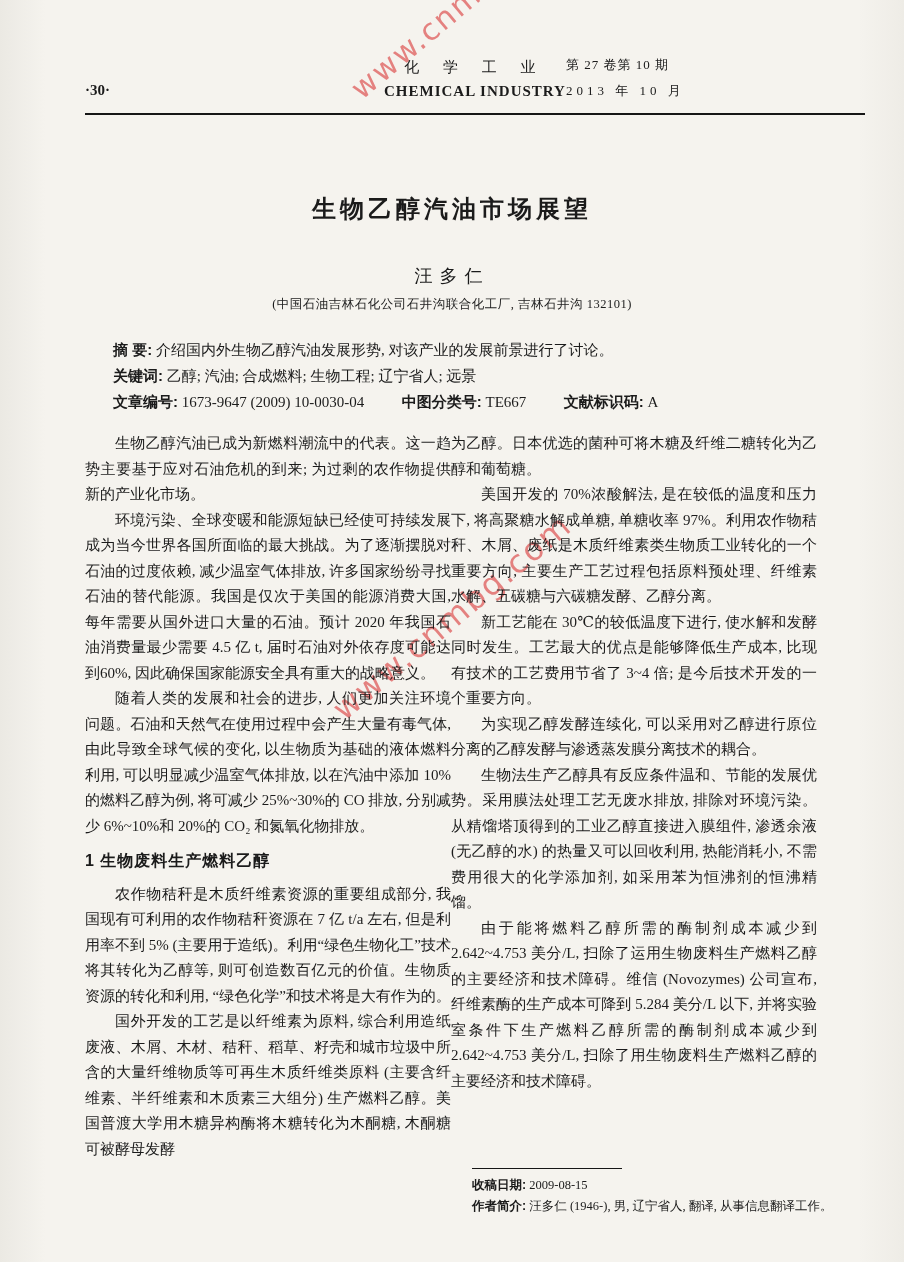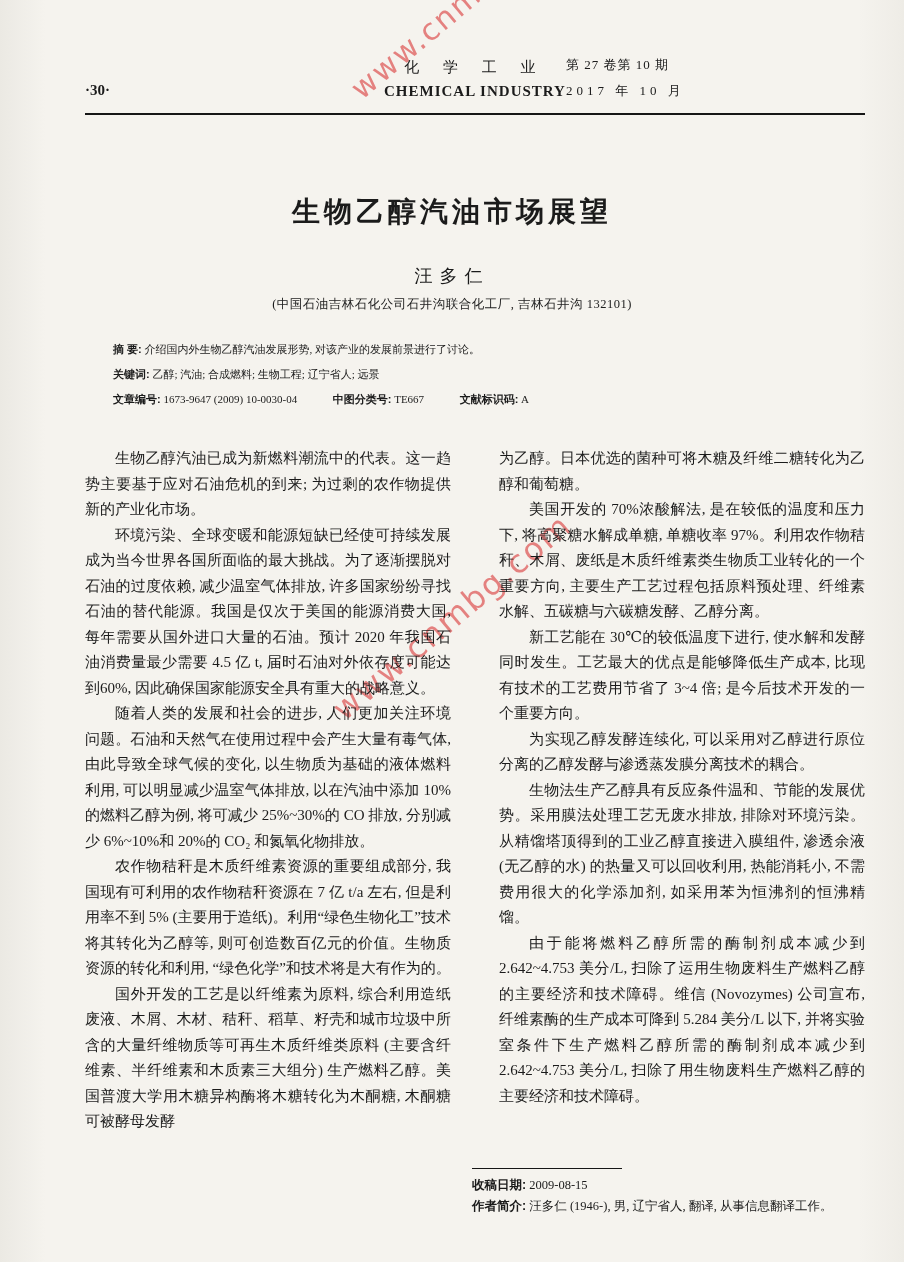--- a/index.html
+++ b/index.html
@@ -27,42 +27,42 @@
   .hdr-center { text-align:center; }
   .jt-cn { font-size:15px; letter-spacing:10px; margin-bottom:6px; }
   .jt-en { font-size:15px; font-weight:bold; letter-spacing:1px; }
   .hdr-right { text-align:left; font-size:13px; }
   .hdr-right .vol { margin-bottom:8px; letter-spacing:1px; }
   .hdr-right .pub-date { letter-spacing:4px; }
   .hdr-rule { position:absolute; top:113px; left:85px; width:780px; height:2px; background:#161616; }
   
   .title {
     position:absolute; top:193px; left:0; width:100%; margin:0;
-    text-align:center; font-size:28px; font-weight:bold; letter-spacing:4px;
+    text-align:center; font-size:24px; font-weight:bold; letter-spacing:4px;
     font-family:Liberation Mono, monospace;
   }
   .author {
     position:absolute; top:264px; left:0; width:100%;
     text-align:center; font-size:18px; letter-spacing:7px;
   }
   .affil {
     position:absolute; top:296px; left:0; width:100%;
     text-align:center; font-size:12.5px; letter-spacing:0.5px;
   }
   
   .meta {
     position:absolute; top:337px; left:113px; width:692px;
-    font-size:11px; line-height:25px;
+    font-size:15px; line-height:25px;
   }
   .lbl { font-weight:bold; font-family:"Liberation Sans","DejaVu Sans",sans-serif; }
   .meta .gap { display:inline-block; width:30px; }
   
   .columns {
-    position:absolute; top:446px; left:85px; width:780px;
-    display:flex; gap:48px;
+    position:absolute; top:431px; left:85px; width:780px;
+    display:flex; 
     font-size:15px; line-height:25.5px; text-align:justify;
   }
   .col { flex:0 0 366px; width:366px; }
   .para { margin:0; text-indent:2em; }
   .para.no-indent { text-indent:0; }
   .section-heading {
     margin:9px 0 8px; font-size:16px; font-weight:bold; text-indent:0;
     font-family:"Liberation Sans","DejaVu Sans",sans-serif; letter-spacing:1px;
   }
   
@@ -85,21 +85,21 @@
   <header class="hdr">
     <div class="hdr-left">
       <div class="page-num">·30·</div>
     </div>
     <div class="hdr-center">
       <div class="jt-cn">化 学 工 业</div>
       <div class="jt-en">CHEMICAL INDUSTRY</div>
     </div>
     <div class="hdr-right">
       <div class="vol">第 27 卷第 10 期</div>
-      <div class="pub-date">2017 年 10 月</div>
+      <div class="pub-date">2013 年 10 月</div>
     </div>
   </header>
   <div class="hdr-rule"></div>
 
   <h1 class="title">生物乙醇汽油市场展望</h1>
   <div class="author">汪多仁</div>
   <div class="affil">(中国石油吉林石化公司石井沟联合化工厂, 吉林石井沟  132101)</div>
 
   <div class="meta">
     <div>
@@ -120,20 +120,21 @@
       <span class="lbl">文献标识码:</span>
       <span>A</span>
     </div>
   </div>
 
   <div class="columns">
     <div class="col">
       <p class="para">生物乙醇汽油已成为新燃料潮流中的代表。这一趋势主要基于应对石油危机的到来; 为过剩的农作物提供新的产业化市场。</p>
       <p class="para">环境污染、全球变暖和能源短缺已经使可持续发展成为当今世界各国所面临的最大挑战。为了逐渐摆脱对石油的过度依赖, 减少温室气体排放, 许多国家纷纷寻找石油的替代能源。我国是仅次于美国的能源消费大国, 每年需要从国外进口大量的石油。预计 2020 年我国石油消费量最少需要 4.5 亿 t, 届时石油对外依存度可能达到60%, 因此确保国家能源安全具有重大的战略意义。</p>
       <p class="para">随着人类的发展和社会的进步, 人们更加关注环境问题。石油和天然气在使用过程中会产生大量有毒气体, 由此导致全球气候的变化, 以生物质为基础的液体燃料利用, 可以明显减少温室气体排放, 以在汽油中添加 10%的燃料乙醇为例, 将可减少 25%~30%的 CO 排放, 分别减少 6%~10%和 20%的 CO₂ 和氮氧化物排放。</p>
+      <h2 class="section-heading">1  生物废料生产燃料乙醇</h2>
       <p class="para">农作物秸秆是木质纤维素资源的重要组成部分, 我国现有可利用的农作物秸秆资源在 7 亿 t/a 左右, 但是利用率不到 5% (主要用于造纸)。利用“绿色生物化工”技术将其转化为乙醇等, 则可创造数百亿元的价值。生物质资源的转化和利用, “绿色化学”和技术将是大有作为的。</p>
       <p class="para">国外开发的工艺是以纤维素为原料, 综合利用造纸废液、木屑、木材、秸秆、稻草、籽壳和城市垃圾中所含的大量纤维物质等可再生木质纤维类原料 (主要含纤维素、半纤维素和木质素三大组分) 生产燃料乙醇。美国普渡大学用木糖异构酶将木糖转化为木酮糖, 木酮糖可被酵母发酵</p>
     </div>
     <div class="col">
       <p class="para no-indent">为乙醇。日本优选的菌种可将木糖及纤维二糖转化为乙醇和葡萄糖。</p>
       <p class="para">美国开发的 70%浓酸解法, 是在较低的温度和压力下, 将高聚糖水解成单糖, 单糖收率 97%。利用农作物秸秆、木屑、废纸是木质纤维素类生物质工业转化的一个重要方向, 主要生产工艺过程包括原料预处理、纤维素水解、五碳糖与六碳糖发酵、乙醇分离。</p>
       <p class="para">新工艺能在 30℃的较低温度下进行, 使水解和发酵同时发生。工艺最大的优点是能够降低生产成本, 比现有技术的工艺费用节省了 3~4 倍; 是今后技术开发的一个重要方向。</p>
       <p class="para">为实现乙醇发酵连续化, 可以采用对乙醇进行原位分离的乙醇发酵与渗透蒸发膜分离技术的耦合。</p>
       <p class="para">生物法生产乙醇具有反应条件温和、节能的发展优势。采用膜法处理工艺无废水排放, 排除对环境污染。从精馏塔顶得到的工业乙醇直接进入膜组件, 渗透余液 (无乙醇的水) 的热量又可以回收利用, 热能消耗小, 不需费用很大的化学添加剂, 如采用苯为恒沸剂的恒沸精馏。</p>
       <p class="para">由于能将燃料乙醇所需的酶制剂成本减少到 2.642~4.753 美分/L, 扫除了运用生物废料生产燃料乙醇的主要经济和技术障碍。维信 (Novozymes) 公司宣布, 纤维素酶的生产成本可降到 5.284 美分/L 以下, 并将实验室条件下生产燃料乙醇所需的酶制剂成本减少到 2.642~4.753 美分/L, 扫除了用生物废料生产燃料乙醇的主要经济和技术障碍。</p>

